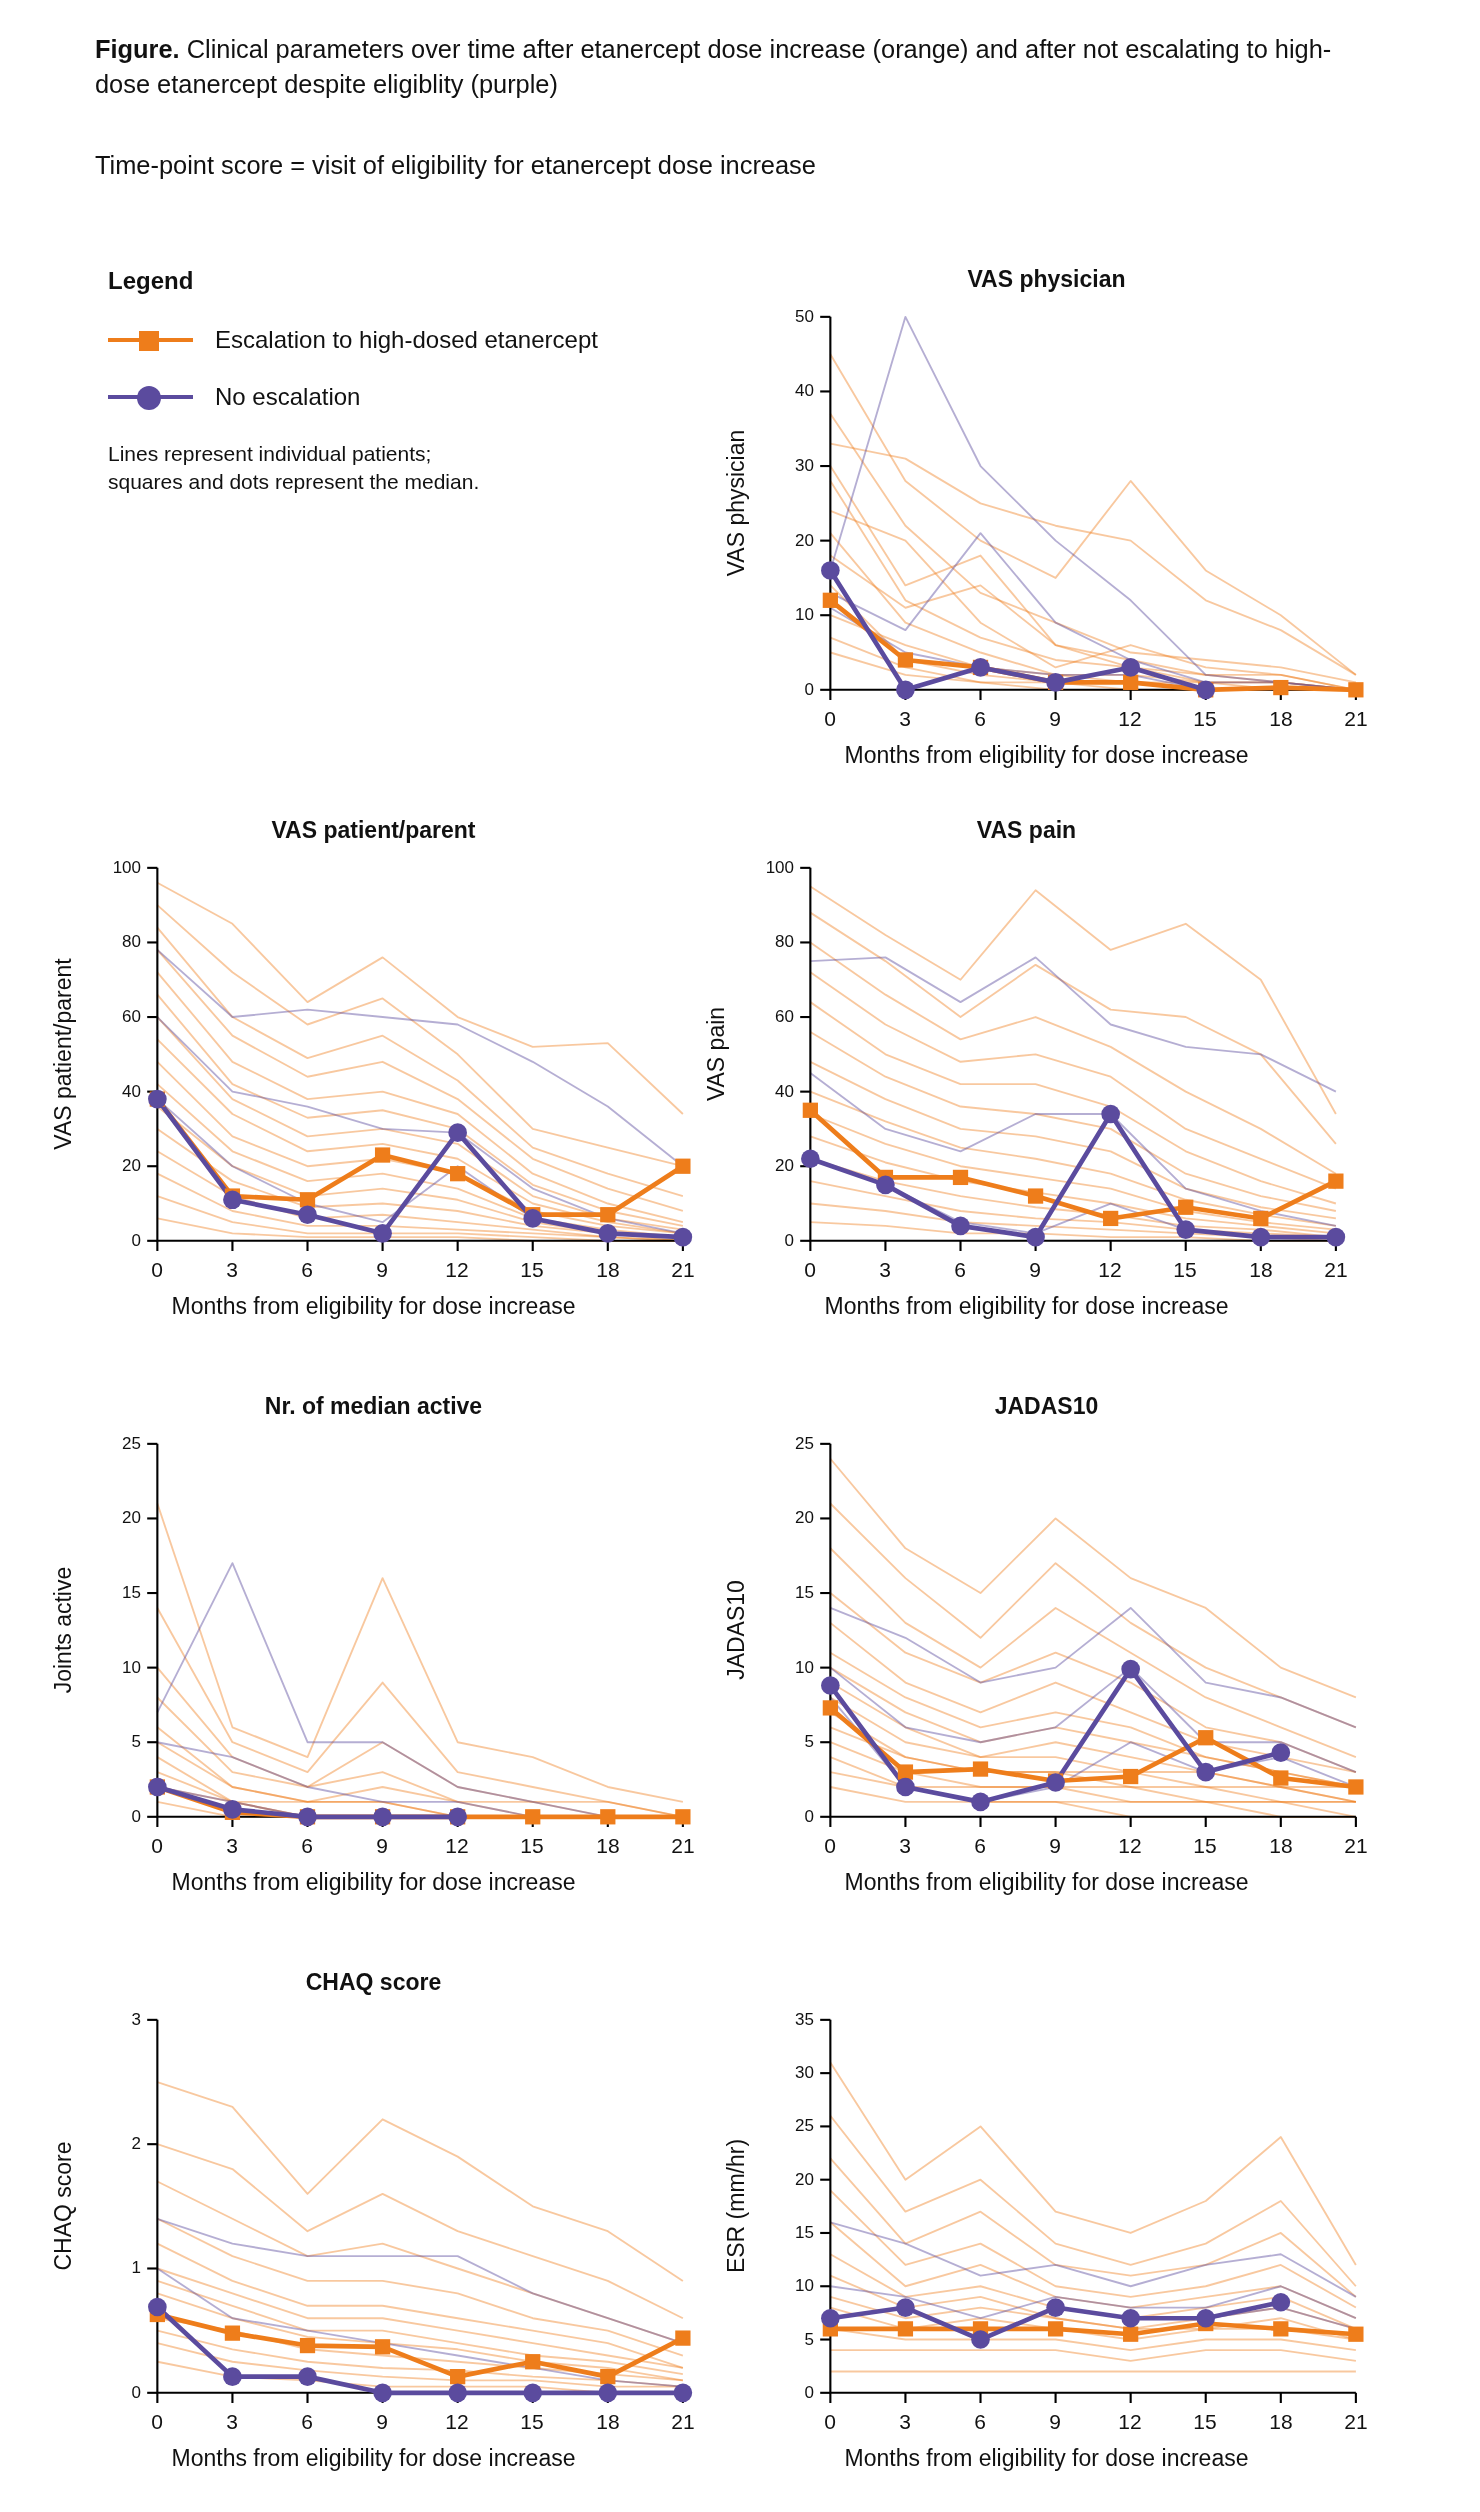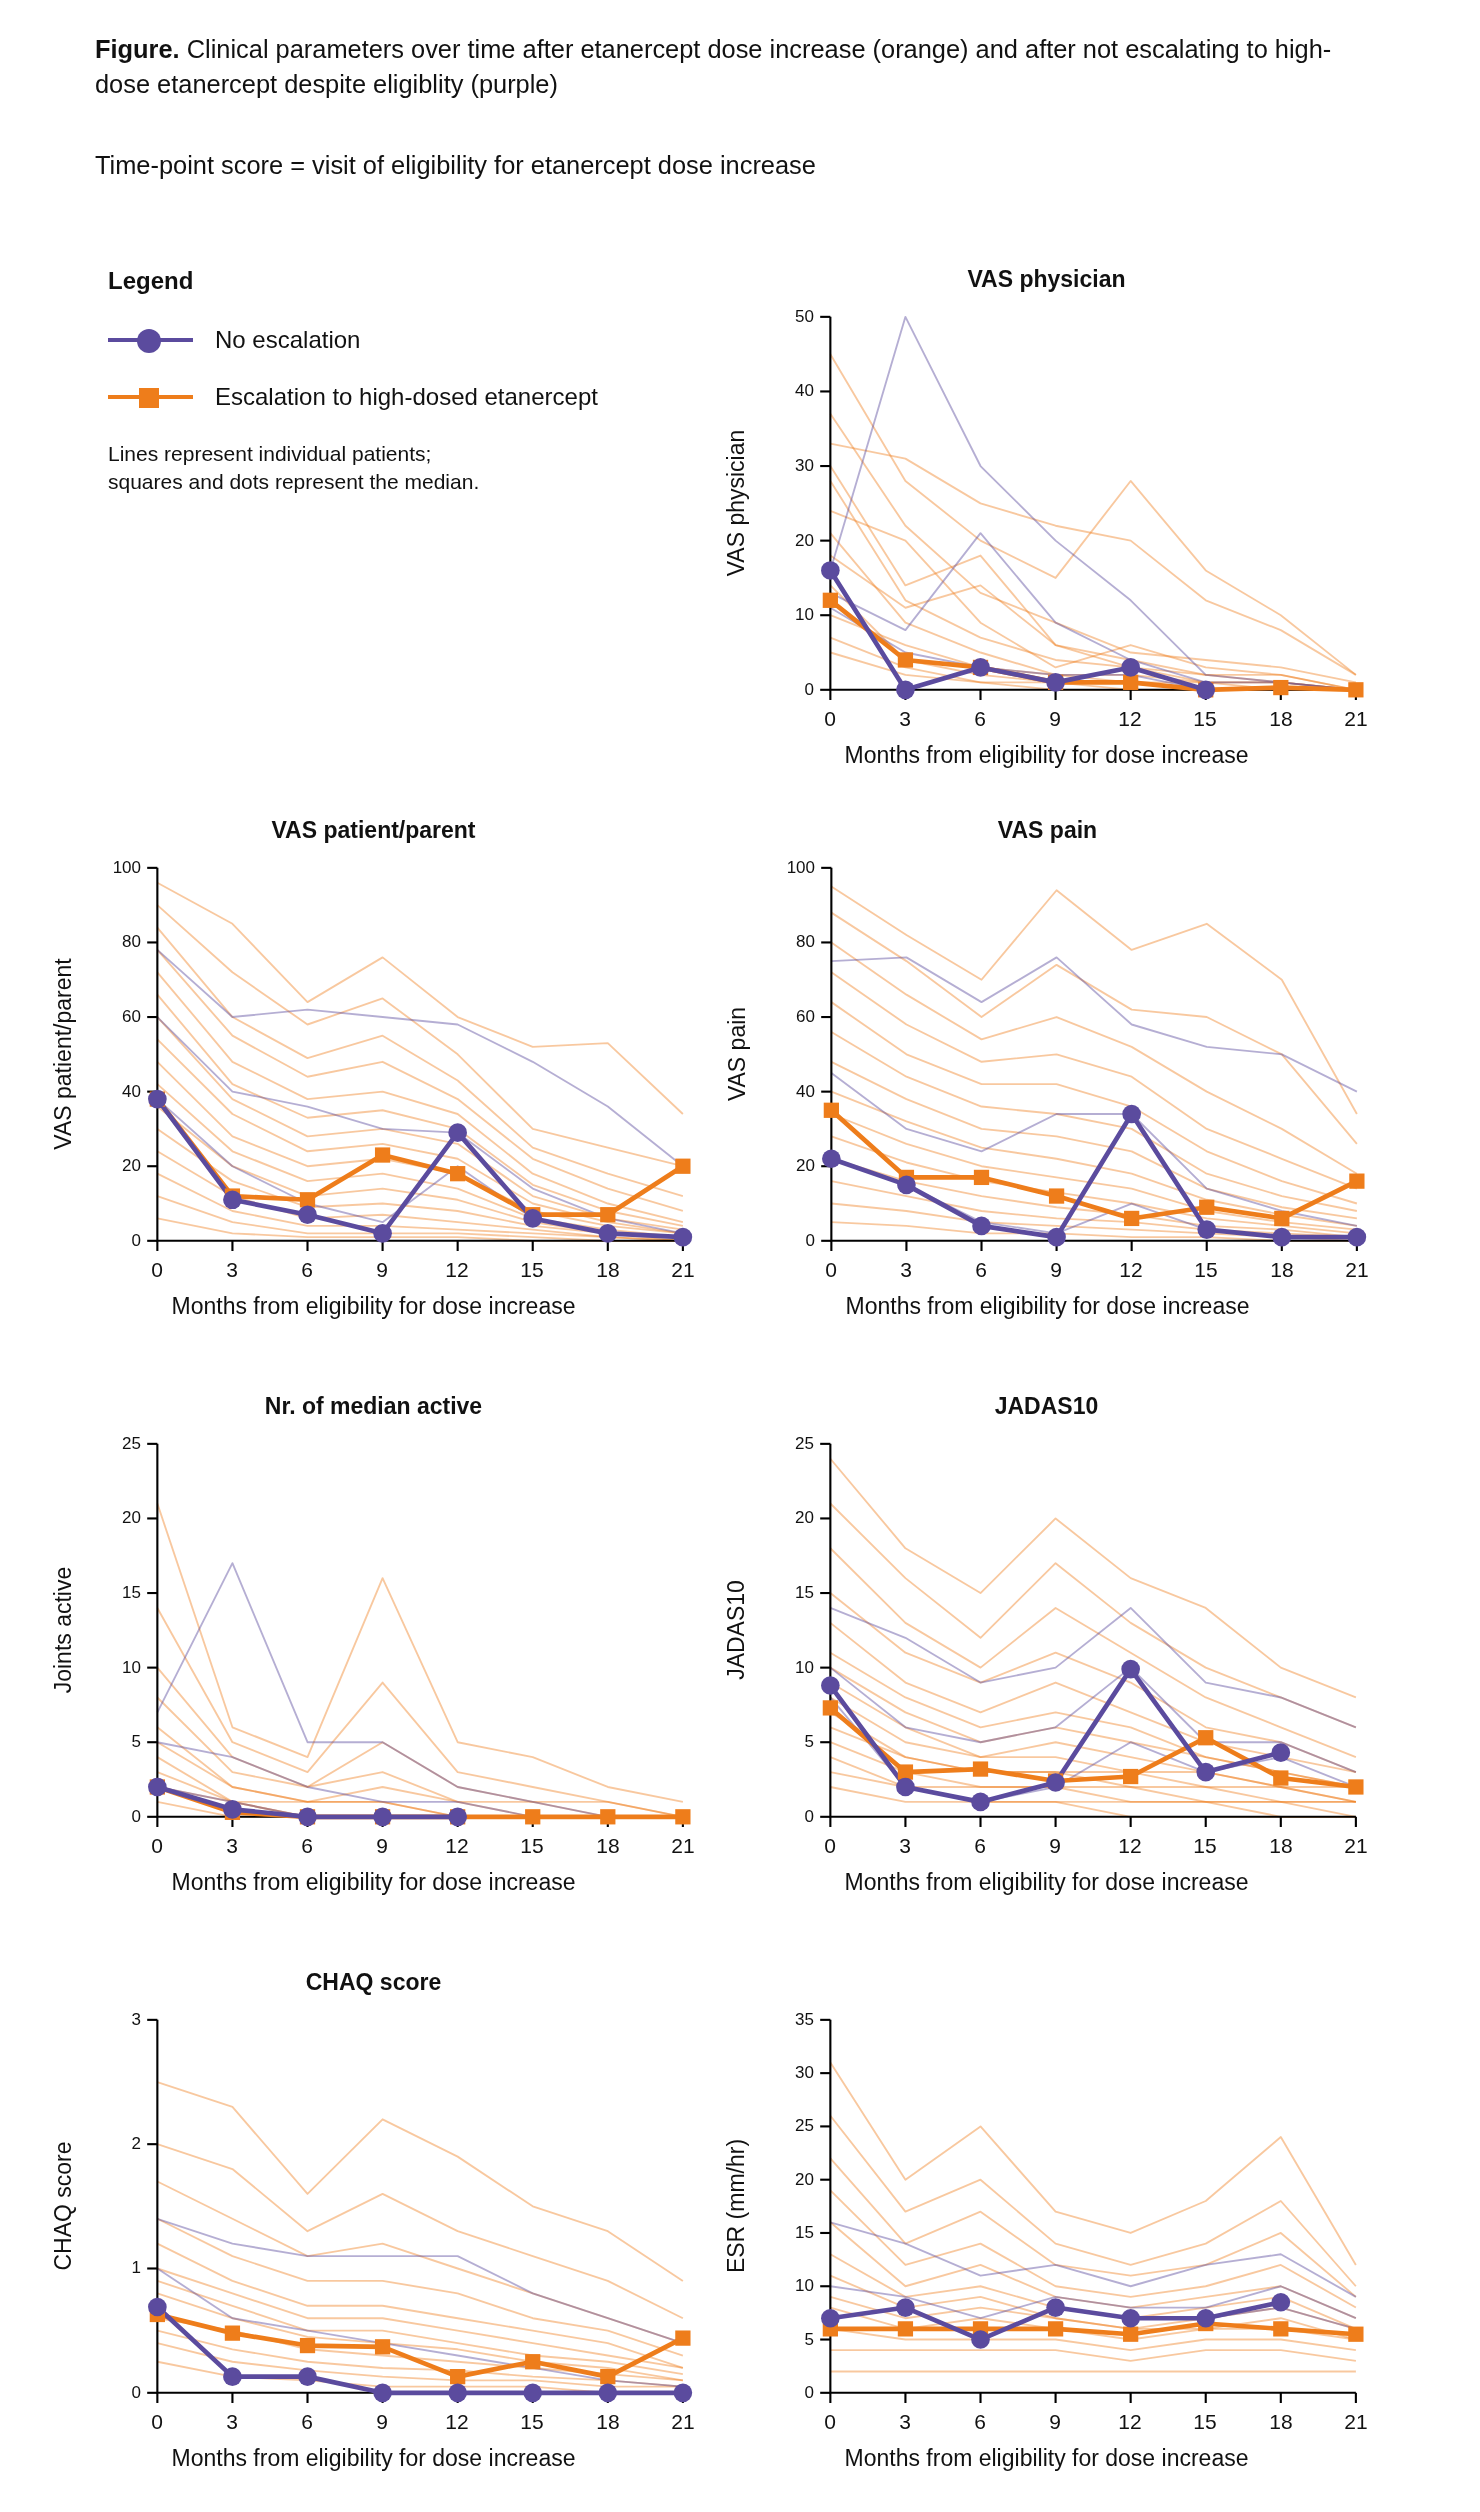--- a/index.html
+++ b/index.html
@@ -68,31 +68,31 @@
 
 <div class="fig-caption">
   <b>Figure.</b><span> Clinical parameters over time after etanercept dose increase (orange) and after not escalating to high-dose etanercept despite eligiblity (purple)</span>
 </div>
 <div class="fig-subcaption">Time-point score = visit of eligibility for etanercept dose increase</div>
 
 <div class="legend-box">
   <div class="legend-title">Legend</div>
   <div class="legend-row">
     <div class="legend-sym">
-      <div class="line" style="background:#5B4B9E"></div>
-      <div class="dot" style="background:#5B4B9E"></div>
-    </div>
-    <div class="legend-label">No escalation</div>
+      <div class="line" style="background:#EE7D1B"></div>
+      <div class="sq" style="background:#EE7D1B"></div>
+    </div>
+    <div class="legend-label">Escalation to high-dosed etanercept</div>
   </div>
   <div class="legend-row">
     <div class="legend-sym">
-      <div class="line" style="background:#EE7D1B"></div>
-      <div class="sq" style="background:#EE7D1B"></div>
-    </div>
-    <div class="legend-label">Escalation to high-dosed etanercept</div>
+      <div class="line" style="background:#5B4B9E"></div>
+      <div class="dot" style="background:#5B4B9E"></div>
+    </div>
+    <div class="legend-label">No escalation</div>
   </div>
   <div class="legend-note">Lines represent individual patients;<br>squares and dots represent the median.</div>
 </div>
 
 <div id="panels">
     <div class="panel" style="left: 703px; top: 246px; width: 687px; height: 534px;">
       <div class="panel-title" style="top: 0px;">VAS physician</div>
       <svg width="687" height="534" viewBox="0 0 810 630">
         <polyline points="150,104 238.57142857142856,253.59999999999997 327.1428571428571,324 415.7142857142857,368 504.2857142857143,253.59999999999997 592.8571428571429,359.2 681.4285714285714,412 770,482.4" fill="none" stroke="#EE7D1B" stroke-width="2.2" stroke-opacity="0.42" stroke-linejoin="round"></polyline>
         <polyline points="150,174.39999999999998 238.57142857142856,306.4 327.1428571428571,385.6 415.7142857142857,420.8 504.2857142857143,456 592.8571428571429,464.8 681.4285714285714,473.6 770,491.2" fill="none" stroke="#EE7D1B" stroke-width="2.2" stroke-opacity="0.42" stroke-linejoin="round"></polyline>
@@ -224,21 +224,21 @@
       <div class="xtlabel" style="left: 202px; top: 441px;">3</div>
       <div class="xtlabel" style="left: 277px; top: 441px;">6</div>
       <div class="xtlabel" style="left: 352px; top: 441px;">9</div>
       <div class="xtlabel" style="left: 427px; top: 441px;">12</div>
       <div class="xtlabel" style="left: 502px; top: 441px;">15</div>
       <div class="xtlabel" style="left: 578px; top: 441px;">18</div>
       <div class="xtlabel" style="left: 653px; top: 441px;">21</div>
       <div class="ylabel" style="left: 20.3px; top: 237px; transform: rotate(-90deg) translateX(-50%);">VAS patient/parent</div>
       <div class="xlabel" style="left: 0px; width: 687px; top: 476px;">Months from eligibility for dose increase</div>
     </div>
-    <div class="panel" style="left: 704px; top: 797px; width: 687px; height: 534px;">
+    <div class="panel" style="left: 683px; top: 797px; width: 687px; height: 534px;">
       <div class="panel-title" style="top: 0px;">VAS pain</div>
       <svg width="687" height="534" viewBox="0 0 810 630">
         <polyline points="150,82 238.57142857142856,139.20000000000005 327.1428571428571,192 415.7142857142857,86.40000000000003 504.2857142857143,156.8 592.8571428571429,126 681.4285714285714,192 770,350.4" fill="none" stroke="#EE7D1B" stroke-width="2.2" stroke-opacity="0.42" stroke-linejoin="round"></polyline>
         <polyline points="150,112.80000000000001 238.57142857142856,170 327.1428571428571,236 415.7142857142857,174.39999999999998 504.2857142857143,227.2 592.8571428571429,236 681.4285714285714,280 770,385.6" fill="none" stroke="#EE7D1B" stroke-width="2.2" stroke-opacity="0.42" stroke-linejoin="round"></polyline>
         <polyline points="150,148 238.57142857142856,209.59999999999997 327.1428571428571,262.4 415.7142857142857,236 504.2857142857143,271.2 592.8571428571429,324 681.4285714285714,368 770,420.8" fill="none" stroke="#EE7D1B" stroke-width="2.2" stroke-opacity="0.42" stroke-linejoin="round"></polyline>
         <polyline points="150,183.2 238.57142857142856,244.8 327.1428571428571,288.8 415.7142857142857,280 504.2857142857143,306.4 592.8571428571429,368 681.4285714285714,403.2 770,438.4" fill="none" stroke="#EE7D1B" stroke-width="2.2" stroke-opacity="0.42" stroke-linejoin="round"></polyline>
         <polyline points="150,218.39999999999998 238.57142857142856,280 327.1428571428571,315.20000000000005 415.7142857142857,315.20000000000005 504.2857142857143,341.6 592.8571428571429,394.4 681.4285714285714,429.6 770,456" fill="none" stroke="#EE7D1B" stroke-width="2.2" stroke-opacity="0.42" stroke-linejoin="round"></polyline>
         <polyline points="150,253.59999999999997 238.57142857142856,306.4 327.1428571428571,341.6 415.7142857142857,350.4 504.2857142857143,368 592.8571428571429,420.8 681.4285714285714,447.2 770,464.8" fill="none" stroke="#EE7D1B" stroke-width="2.2" stroke-opacity="0.42" stroke-linejoin="round"></polyline>
         <polyline points="150,288.8 238.57142857142856,332.8 327.1428571428571,368 415.7142857142857,376.79999999999995 504.2857142857143,394.4 592.8571428571429,438.4 681.4285714285714,460.4 770,473.6" fill="none" stroke="#EE7D1B" stroke-width="2.2" stroke-opacity="0.42" stroke-linejoin="round"></polyline>
         <polyline points="150,324 238.57142857142856,359.2 327.1428571428571,390 415.7142857142857,403.2 504.2857142857143,420.8 592.8571428571429,451.6 681.4285714285714,469.2 770,482.4" fill="none" stroke="#EE7D1B" stroke-width="2.2" stroke-opacity="0.42" stroke-linejoin="round"></polyline>

